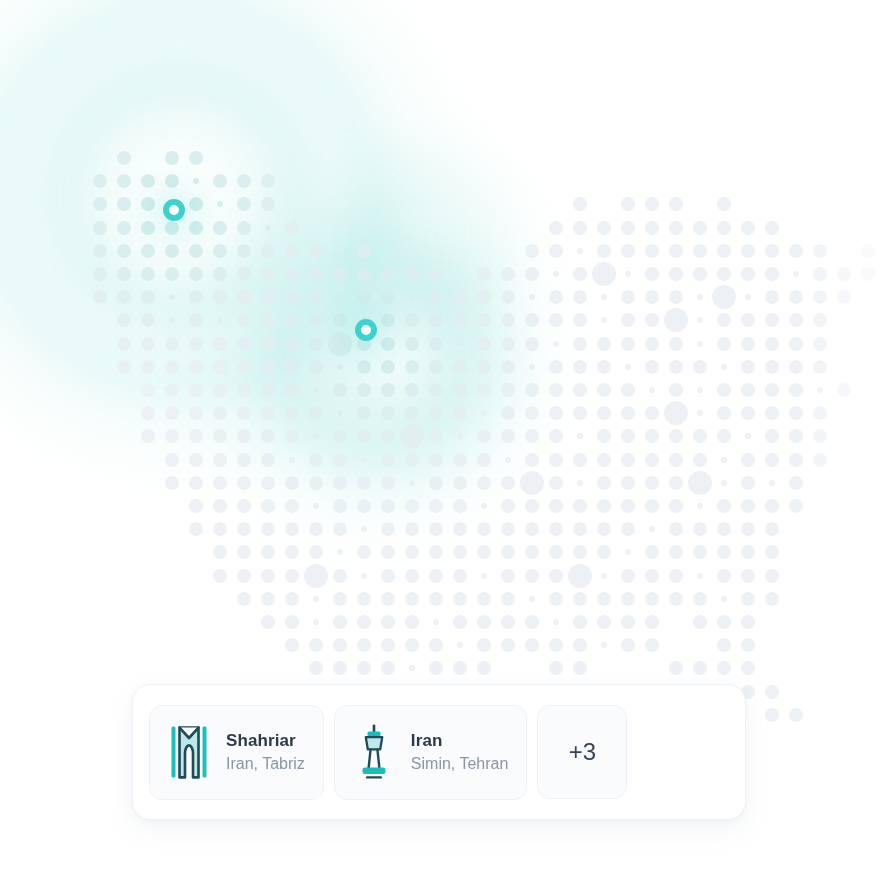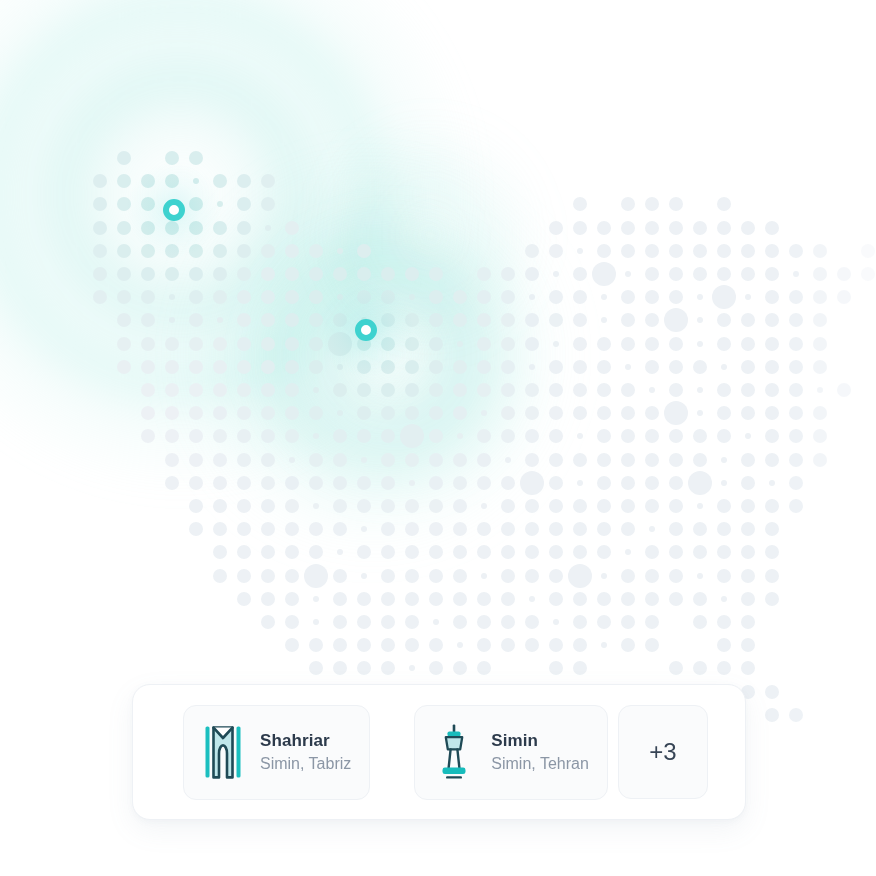--- a/index.html
+++ b/index.html
@@ -134,21 +134,20 @@
     display: flex;
     align-items: center;
     gap: 16px;
     height: 95px;
     box-sizing: border-box;
     padding: 0 18px 0 18px;
     background: #fafbfc;
     border: 1px solid #eef1f5;
     border-radius: 13px;
     flex: 0 0 auto;
-    margin-left: 34px;
   }
   .loc-card .icon-wrap {
     width: 42px;
     height: 56px;
     display: flex;
     align-items: center;
     justify-content: center;
     flex: 0 0 auto;
   }
   .loc-text { display: flex; flex-direction: column; justify-content: center; gap: 3px; }
@@ -761,38 +760,38 @@
           <rect x="33.5" y="1.5" width="4" height="51" rx="1.6" fill="#1bbfbf"></rect>
           <path d="M10.5 2.6 H29.5 V52.4 H24.0 V28.5
                    C24.0 23.3 21.9 20.4 20.0 20.4
                    C18.1 20.4 16.0 23.3 16.0 28.5
                    V52.4 H10.5 Z" fill="#bfe6ea" stroke="#1f4a56" stroke-width="2.6" stroke-linejoin="round"></path>
           <path d="M10.5 2.6 L20.0 13.0 L29.5 2.6" fill="#ffffff" stroke="#1f4a56" stroke-width="2.6" stroke-linejoin="round" stroke-linecap="round"></path>
         </svg>
       </span>
       <span class="loc-text">
         <span class="loc-name">Shahriar</span>
-        <span class="loc-sub">Simin, Tabriz</span>
+        <span class="loc-sub">Iran, Tabriz</span>
       </span>
     </div>
 
     <div class="loc-card">
       <span class="icon-wrap">
         <svg width="36" height="56" viewBox="0 0 36 56" aria-hidden="true">
           <rect x="16.7" y="0.5" width="2.6" height="8" rx="1.1" fill="#1f4a56"></rect>
           <rect x="11.5" y="7.5" width="13" height="5.2" rx="1.8" fill="#19bcbc"></rect>
           <path d="M9.8 13.2 H26.2 L24.2 25.4 H11.8 Z" fill="#bfe6ea" stroke="#1f4a56" stroke-width="2.3" stroke-linejoin="round"></path>
           <path d="M14.6 25.4 L12.6 44.0" stroke="#1f4a56" stroke-width="2.4" stroke-linecap="round"></path>
           <path d="M21.4 25.4 L23.4 44.0" stroke="#1f4a56" stroke-width="2.4" stroke-linecap="round"></path>
           <rect x="6.5" y="43.5" width="23" height="6.6" rx="2.4" fill="#17bcbc"></rect>
           <rect x="10.0" y="52.2" width="16" height="2.4" rx="1.2" fill="#1f4a56"></rect>
         </svg>
       </span>
       <span class="loc-text">
-        <span class="loc-name">Simin</span>
+        <span class="loc-name">Iran</span>
         <span class="loc-sub">Simin, Tehran</span>
       </span>
     </div>
 
     <div class="more-badge">+3</div>
   </div>
 
 </div>
 
 </body></html>

